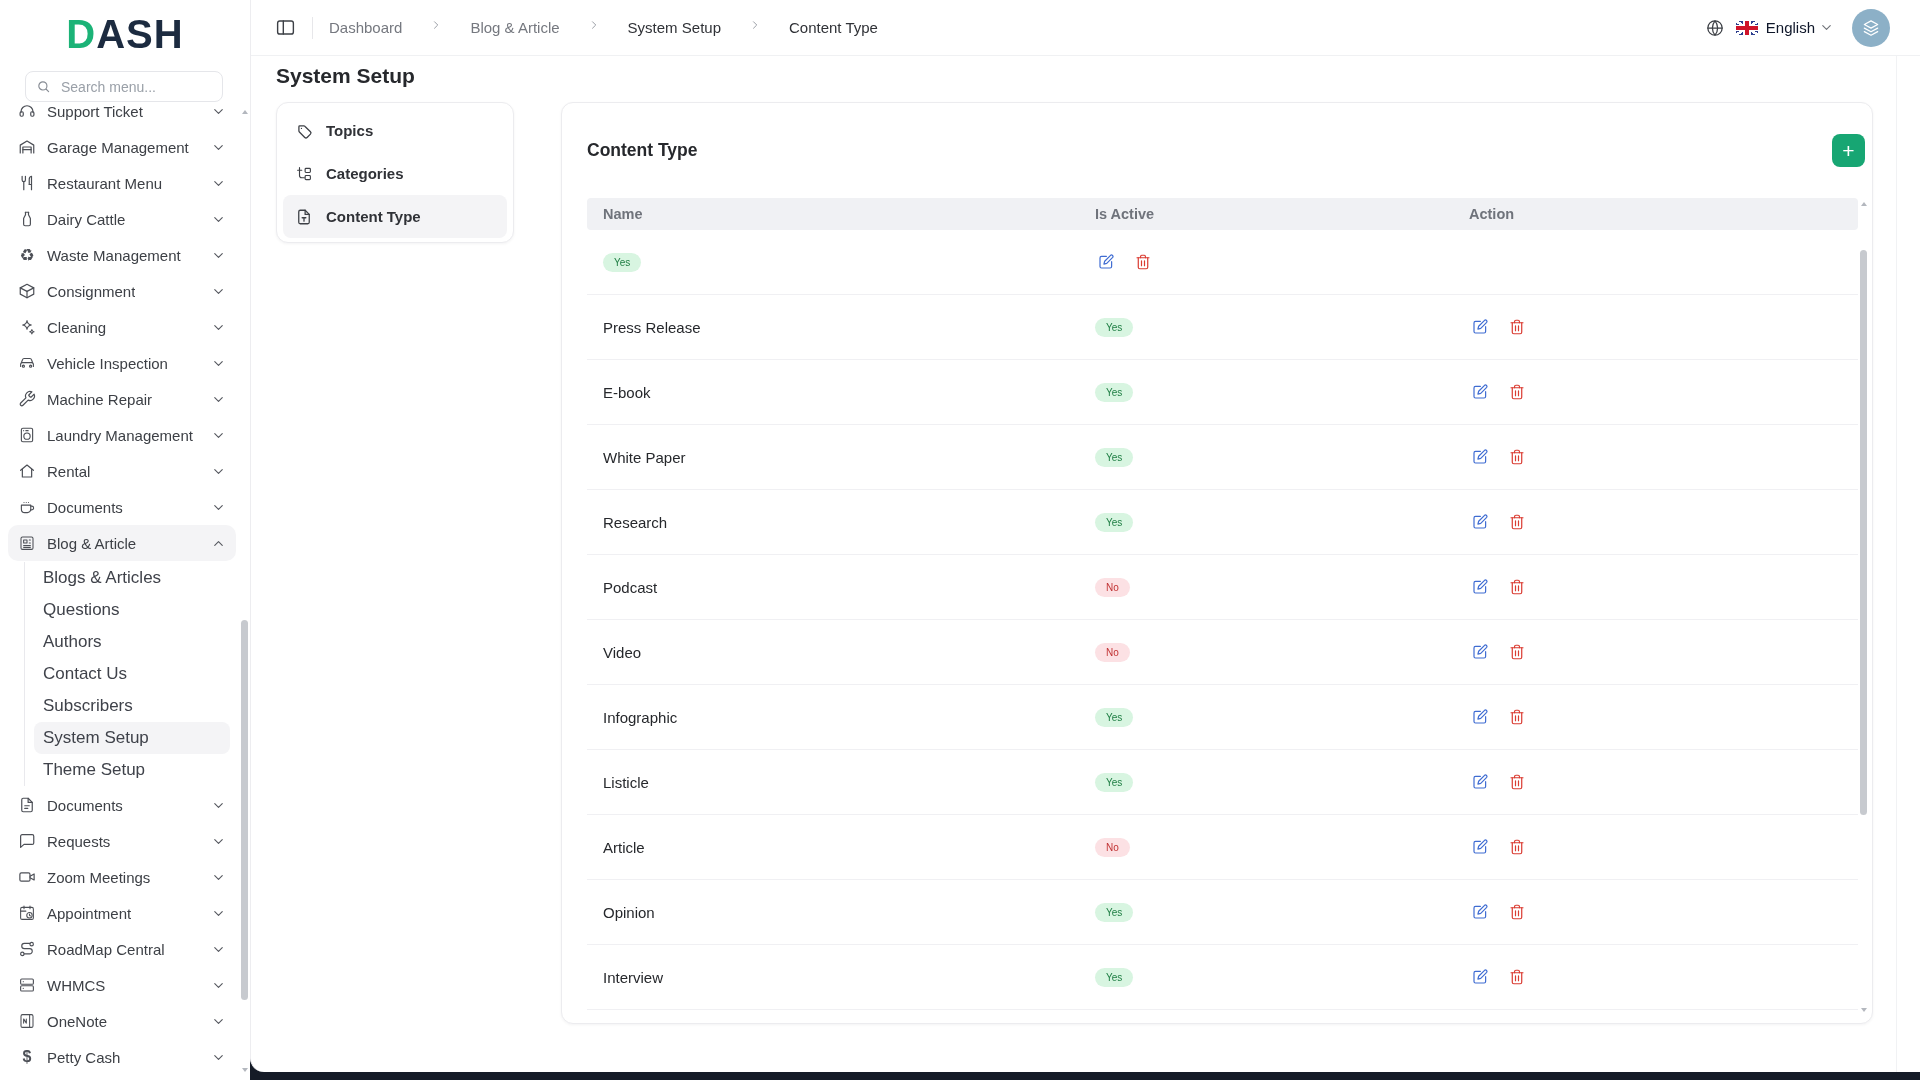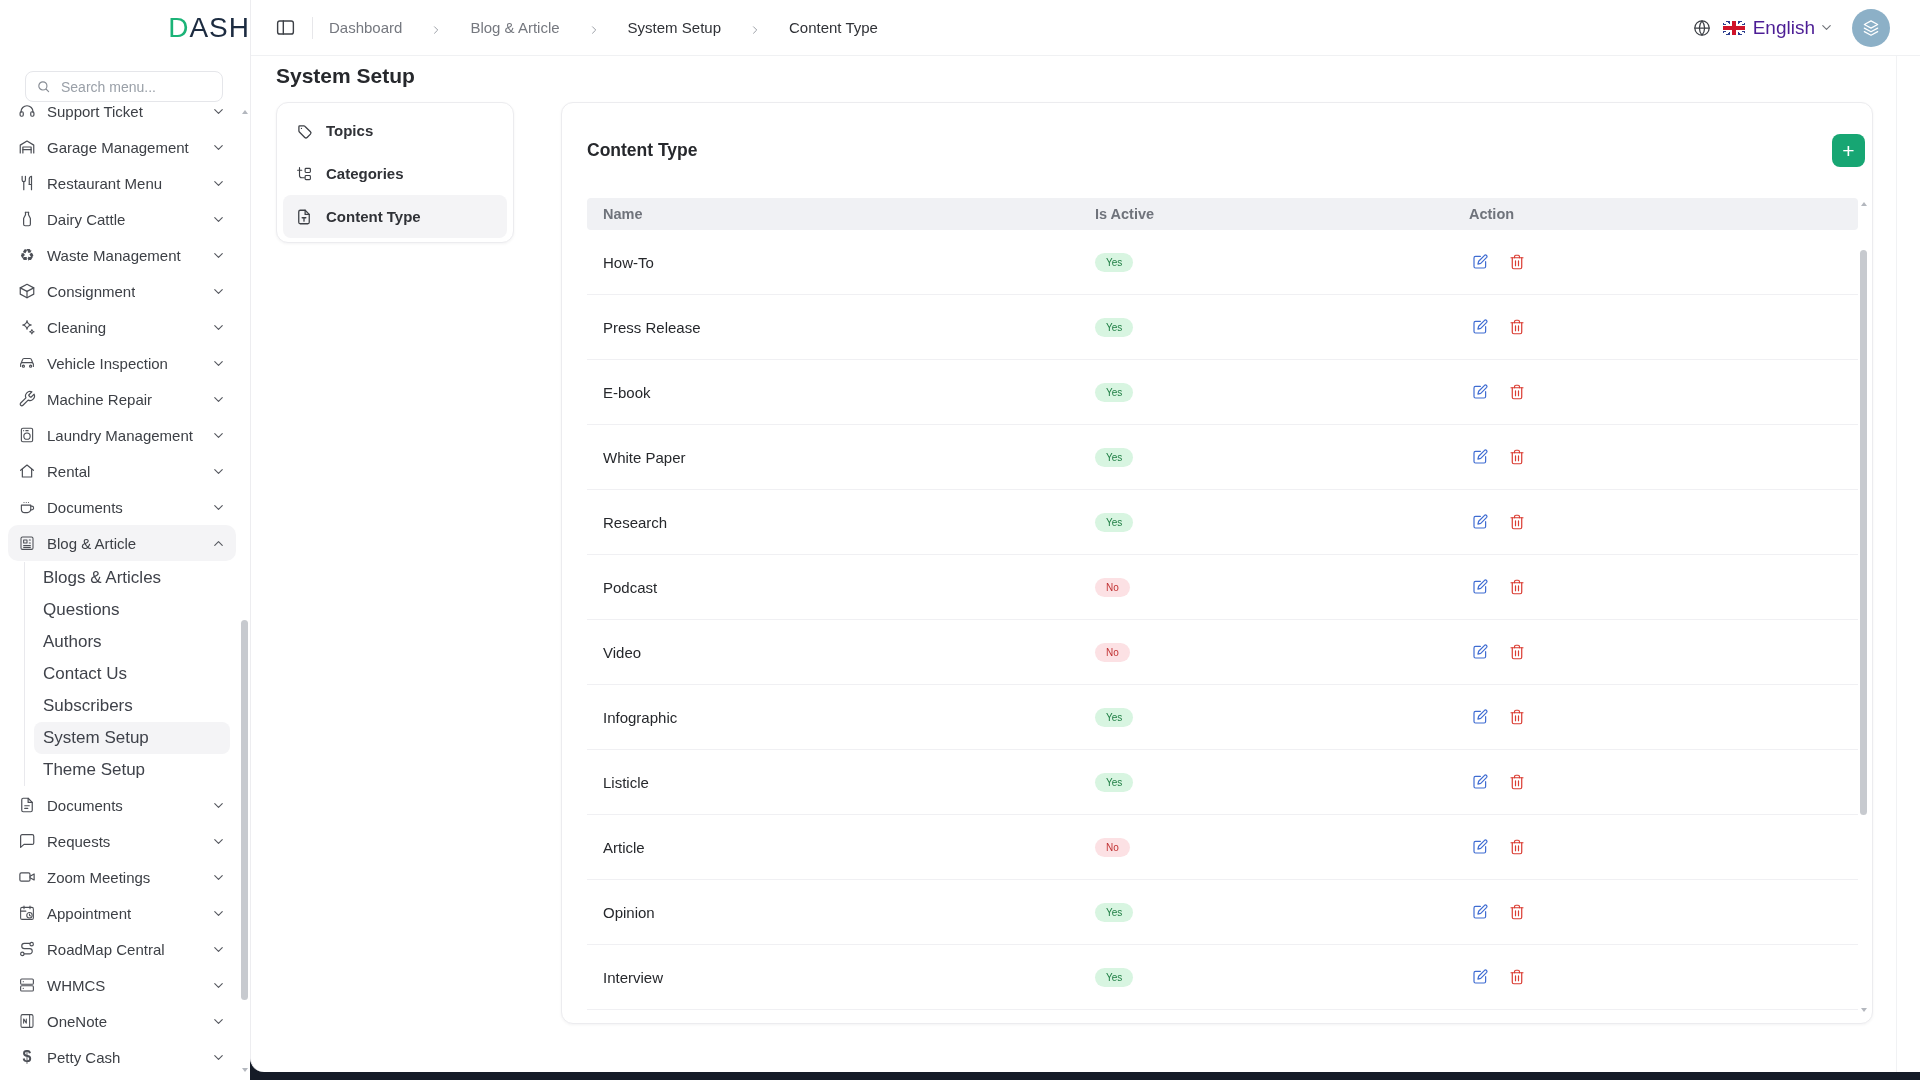--- a/index.html
+++ b/index.html
@@ -12,22 +12,22 @@
   }
   :root {
     --accent:#17a673; --navy:#1c2b40;
     --yes-bg:#d8f5e1; --yes-tx:#1e7e43;
     --no-bg:#fce1e4; --no-tx:#c23334;
     --edit:#3f6cd2; --del:#da3b31; --avatar-bg:#8cb0c7;
   }
 
   
   .sidebar { position:absolute; left:0; top:0; width:250px; height:1080px; background:#fff; z-index:2; }
-  .logo { position:absolute; top:12px; left:0; right:0; text-align:right;
-          font-size:28px; font-weight:400; letter-spacing:1px; color:var(--navy); }
+  .logo { position:absolute; top:12px; left:0; right:0; text-align:center;
+          font-size:40px; font-weight:700; letter-spacing:1px; color:var(--navy); }
   .logo .accent { color:#1bb377; }
   .search-box { position:absolute; top:71px; left:25px; width:198px; height:31px;
     border:1px solid #e5e6ea; border-radius:8px; display:flex; align-items:center; gap:8px;
     padding:0 10px; color:#868b93; background:#fff; }
   .search-box input { border:0; outline:0; flex:1; min-width:0; font-size:14px; color:#555;
     font-family:inherit; background:transparent; }
   .search-box input::placeholder { color:#9aa0a8; }
 
   .menu { position:absolute; top:104px; left:0; right:0; bottom:0; overflow:hidden; }
   .menu-inner { margin-top:-11px; }
@@ -52,36 +52,36 @@
   .tri-down { bottom:2px; border-top:4px solid #b3b7be; }
 
   
   .main { position:absolute; left:250px; top:0; width:1670px; height:1072px; background:#fff;
     border-radius:0 0 0 14px; border-left:1px solid #ededf0; }
 
   .topbar { position:absolute; left:0; right:0; top:0; height:56px; border-bottom:1px solid #f0f1f3;
     display:flex; align-items:center; padding:0 30px 0 24px; }
   .tb-toggle { display:flex; color:#3d4046; cursor:pointer; }
   .tb-divider { width:1px; height:22px; background:#e7e7ea; margin:0 16px; }
-  .crumbs { display:flex; align-items:flex-end; gap:28px; }
+  .crumbs { display:flex; align-items:flex-start; gap:28px; }
   .crumb { font-size:15px; color:#75787f; cursor:pointer; white-space:nowrap; }
   .crumb.strong { color:#303237; font-weight:500; }
   .crumb-sep { display:flex; color:#9ca0a7; }
   .tb-right { margin-left:auto; display:flex; align-items:center; }
   .globe { display:flex; color:#3d4046; margin-right:11px; cursor:pointer; }
   .flag { width:22px; height:14px; border-radius:2px; margin-right:8px; flex:none;
     background-color:#2d3f8f;
     background-image:
       linear-gradient(to right, transparent 41%, #cf142b 41%, #cf142b 59%, transparent 59%),
       linear-gradient(to bottom, transparent 36%, #cf142b 36%, #cf142b 64%, transparent 64%),
       linear-gradient(to right, transparent 34%, #fff 34%, #fff 66%, transparent 66%),
       linear-gradient(to bottom, transparent 26%, #fff 26%, #fff 74%, transparent 74%),
       linear-gradient(32deg, transparent 44%, #fff 44%, #fff 56%, transparent 56%),
       linear-gradient(-32deg, transparent 44%, #fff 44%, #fff 56%, transparent 56%); }
-  .lang { font-size:19px; color:#4c1d95; cursor:pointer; }
+  .lang { font-size:15px; color:#0f172a; cursor:pointer; }
   .lang-chev { display:flex; color:#6f7278; margin-left:4px; cursor:pointer; }
   .avatar { width:38px; height:38px; border-radius:50%; background:var(--avatar-bg); color:#fff;
     display:flex; align-items:center; justify-content:center; margin-left:18px; cursor:pointer; flex:none; }
 
   .page-title { position:absolute; left:25px; top:64px; font-size:21px; font-weight:700; color:#26282c; }
 
   .setup-card { position:absolute; left:25px; top:102px; width:238px; height:141px; background:#fff;
     border:1px solid #ececef; border-radius:12px; padding:6px; box-shadow:0 1px 3px rgba(20,22,30,.05); }
   .setup-item { height:43px; display:flex; align-items:center; gap:13px; padding:0 12px;
     border-radius:8px; font-size:15px; font-weight:600; color:#303237; cursor:pointer; }
@@ -569,21 +569,20 @@
   <div class="table-card">
     <div class="card-title">Content Type</div>
     <div class="add-btn">+</div>
     <div class="tbl" id="tbl">
         <div class="tr head">
           <div class="td">Name</div>
           <div class="td">Is Active</div>
           <div class="td">Action</div>
         </div>
         <div class="tr row">
-          <div class="td name">How-To</div>
           <div class="td"><span class="badge yes">Yes</span></div>
           <div class="td actions">
             <span class="act edit">
               <svg width="18" height="18" viewBox="0 0 24 24" fill="none" stroke="currentColor" stroke-width="1.6" stroke-linecap="round" stroke-linejoin="round">
                 <path d="M12.5 4.5H6a2 2 0 0 0-2 2V18a2 2 0 0 0 2 2h11.5a2 2 0 0 0 2-2v-6.5"></path>
                 <path d="M18.1 3.1a2 2 0 0 1 2.8 2.8L13 13.8l-3.8 1 1-3.8z"></path>
               </svg>
             </span>
             <span class="act del">
               <svg width="18" height="18" viewBox="0 0 24 24" fill="none" stroke="currentColor" stroke-width="1.6" stroke-linecap="round" stroke-linejoin="round">

